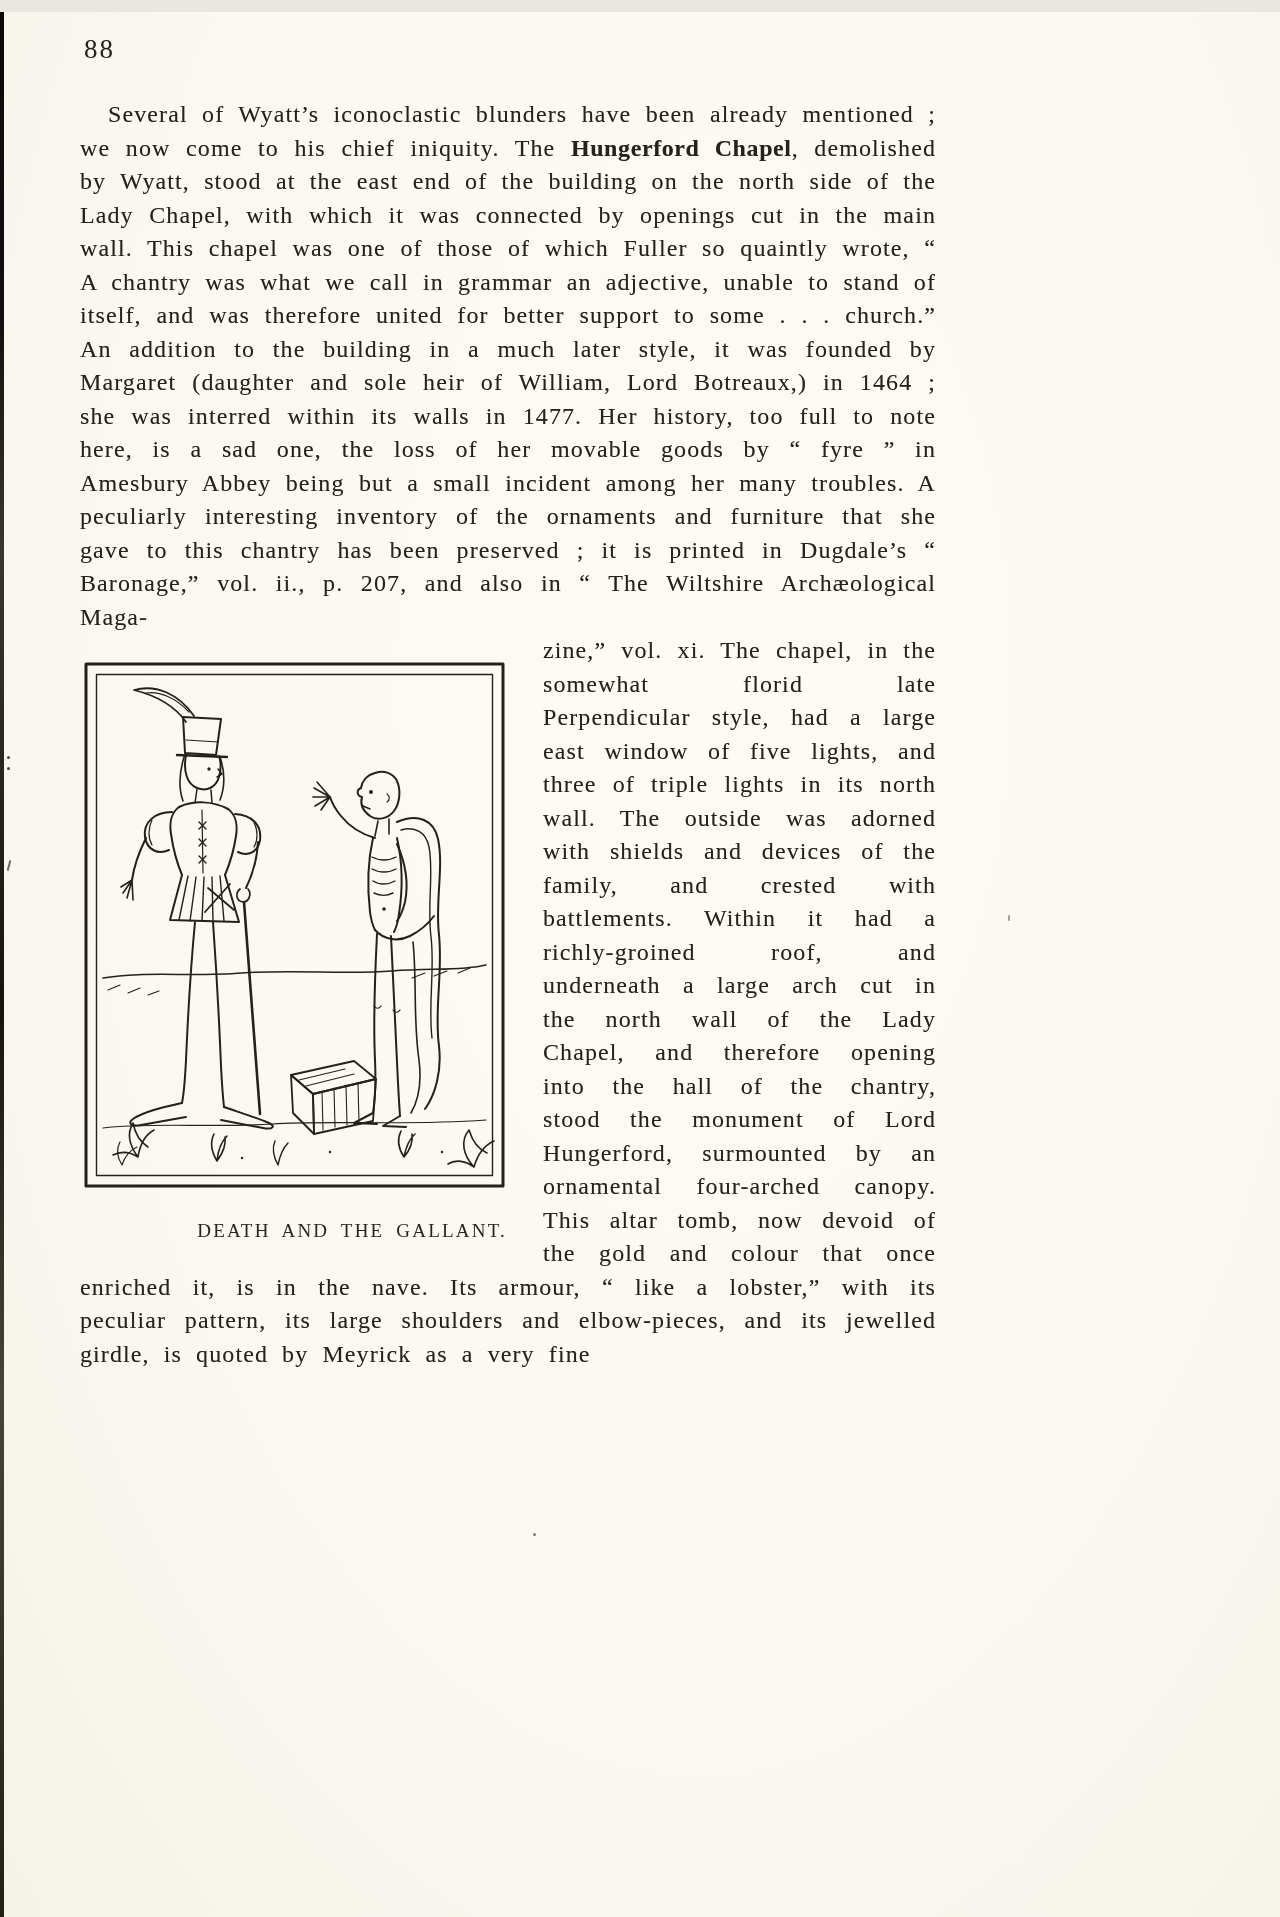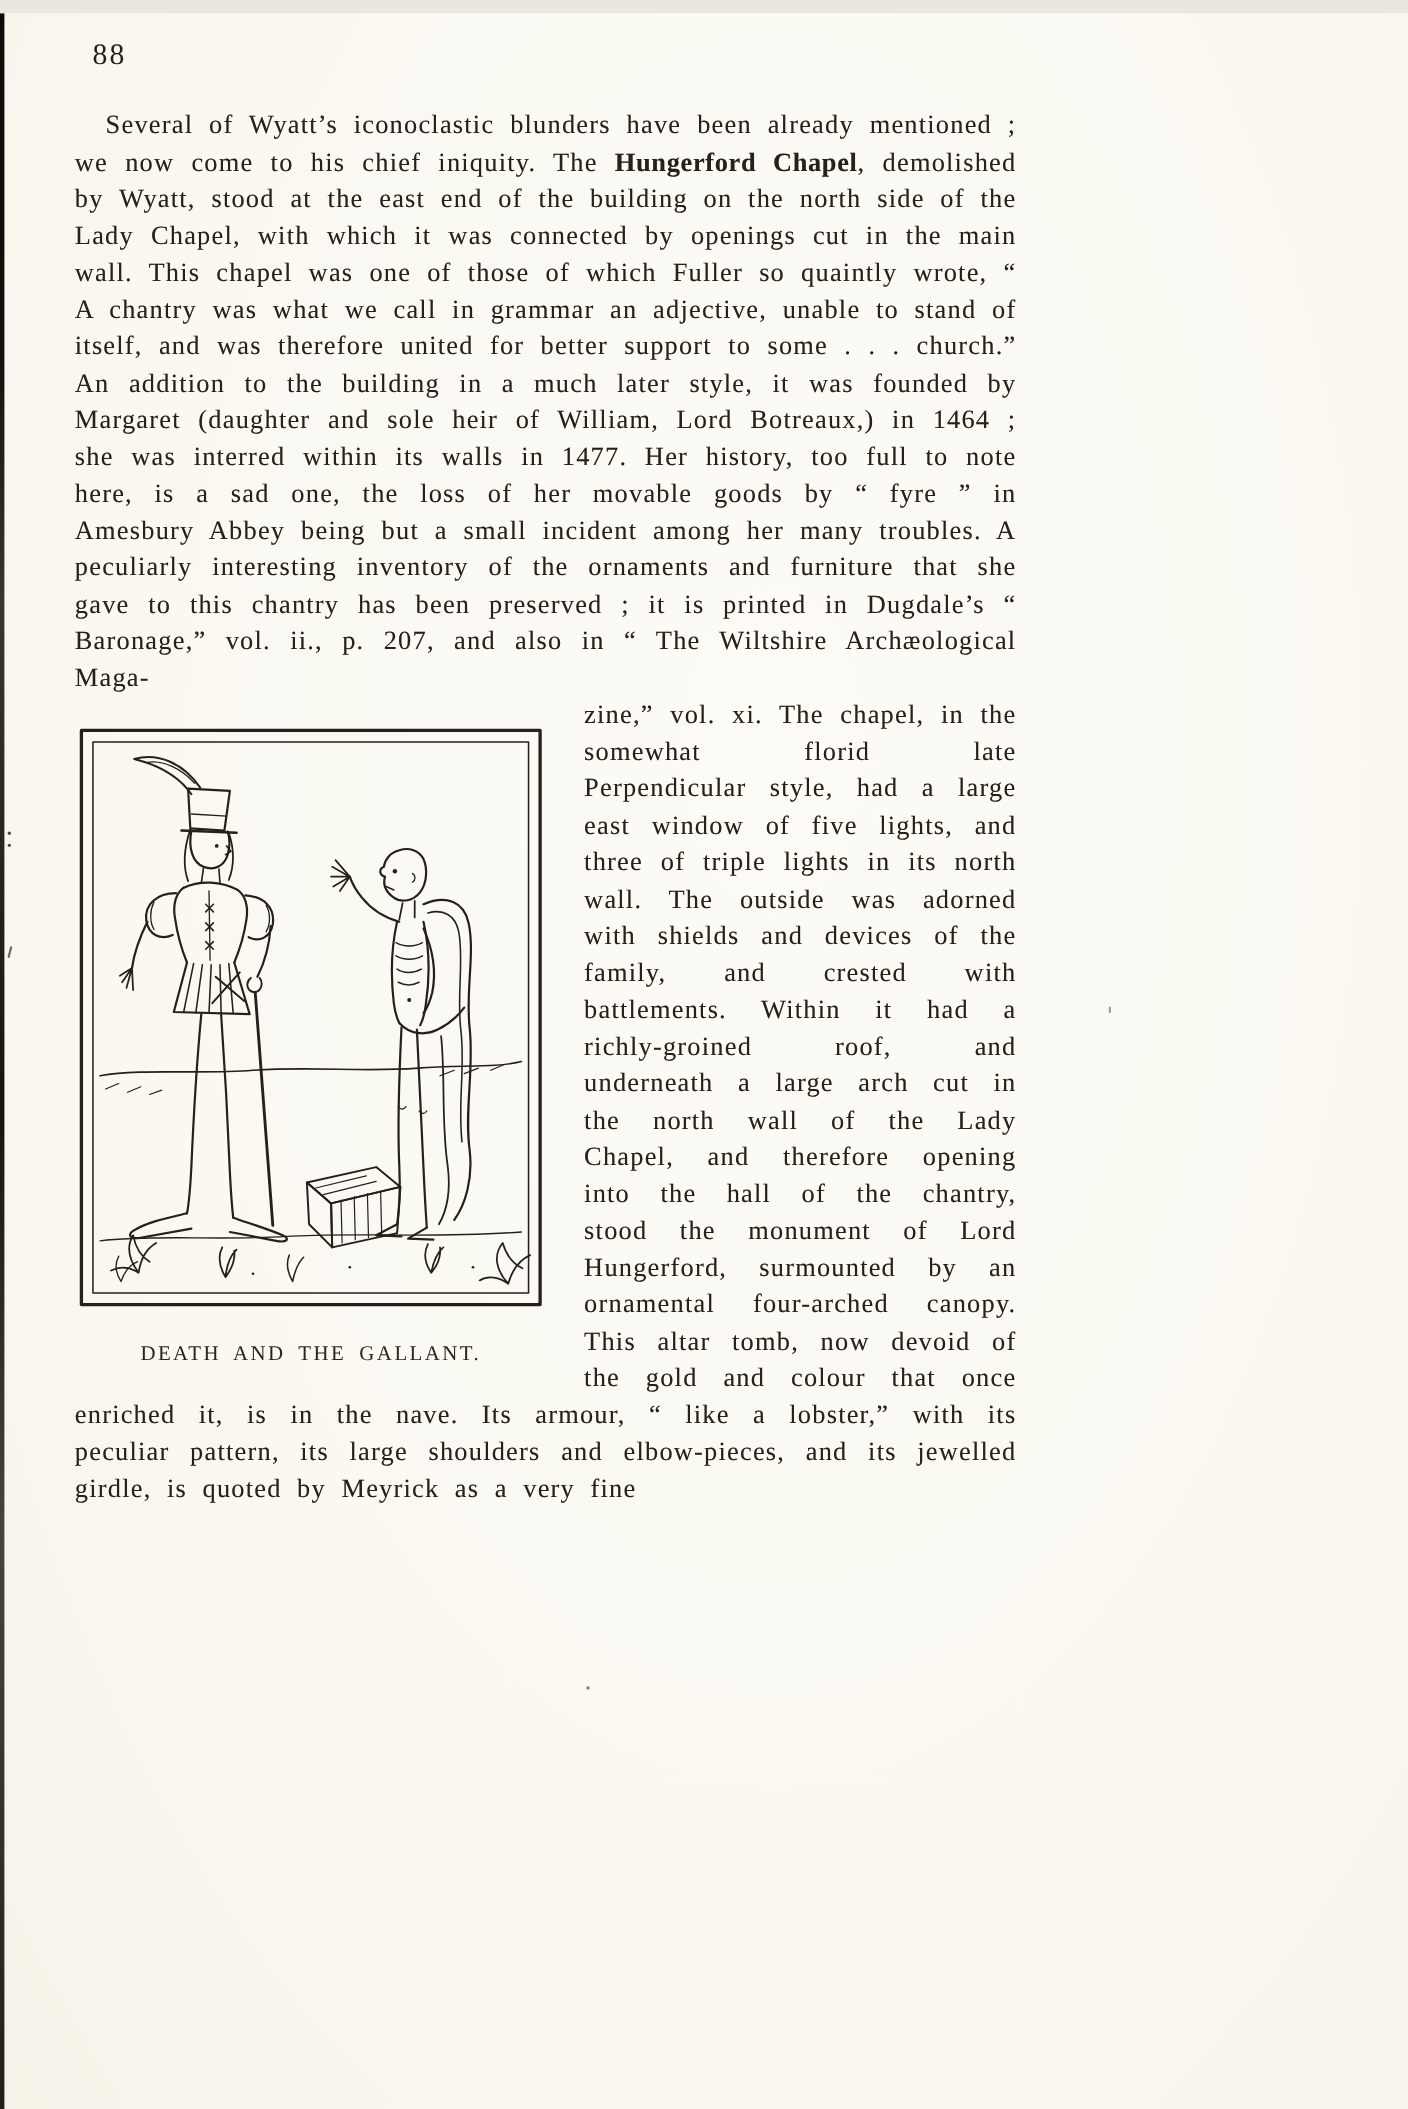--- a/index.html
+++ b/index.html
@@ -19,42 +19,42 @@
   .page-header{position:absolute;top:20px;left:0;width:100%;height:50px;}
   .page-number{
     position:absolute;left:84px;top:2px;
     font-size:27px;letter-spacing:2px;
   }
   .running-title{
     position:absolute;left:80px;width:790px;top:0;
     text-align:center;font-style:italic;font-size:29px;letter-spacing:1px;
   }
   .content{
-    position:absolute;left:68px;top:86px;width:856px;
+    position:absolute;left:80px;top:86px;width:856px;
   }
   .body-text{
     margin:0;
     font-size:24px;line-height:33.5px;
     text-align:justify;
     letter-spacing:1.1px;word-spacing:7px;
     color:#262219;
     text-shadow:0 0 0.4px rgba(45,38,26,0.3);
   }
   .para-first{text-indent:28px;}
   .bold{font-weight:700;letter-spacing:0.6px;}
   .wrap-block::after{content:"";display:block;clear:both;}
   .illustration{
     float:left;
     width:425px;
     margin:26px 36px 22px 2px;
   }
   .illustration svg{display:block;}
   .caption{
     margin-top:30px;
-    text-align:center;
+    text-align:right;
     font-size:19px;letter-spacing:2.2px;word-spacing:5px;
     color:#2a261d;
   }
   .speck{position:absolute;background:#4a463d;border-radius:50%;}
   .speck.s1{left:7px;top:744px;width:3px;height:3px;}
   .speck.s2{left:7px;top:755px;width:3px;height:3px;}
   .speck.s3{left:8px;top:848px;width:2px;height:11px;border-radius:2px;transform:rotate(14deg);opacity:.8;}
   .speck.s4{left:533px;top:1521px;width:3px;height:3px;opacity:.7;}
   .speck.s5{left:1008px;top:903px;width:2px;height:6px;border-radius:2px;opacity:.5;}
 </style>

